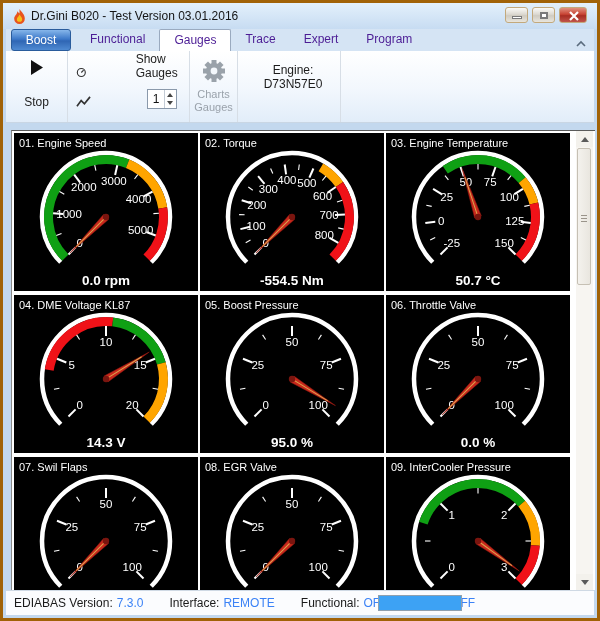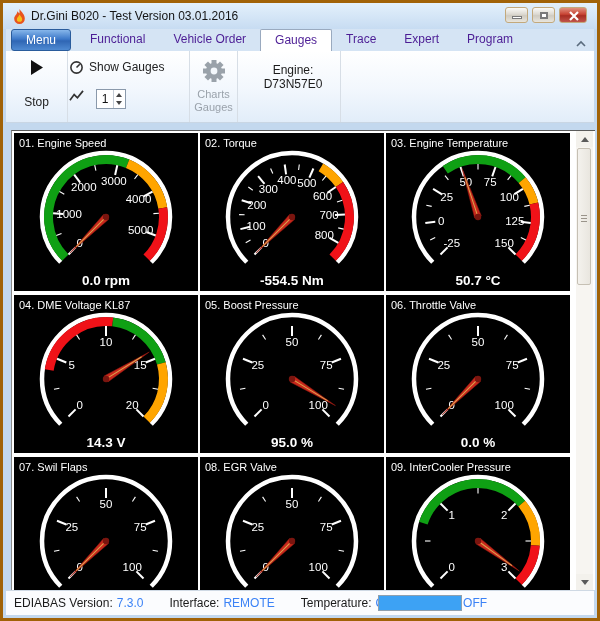--- a/index.html
+++ b/index.html
@@ -32,21 +32,21 @@
   
   .ribbon{position:absolute;left:3px;right:3px;top:48px;height:72px;
           background:linear-gradient(#ffffff,#f2f7fd 55%,#e2edf9);border-bottom:1px solid #c9d6e4;box-sizing:border-box;}
   .rgroup{position:absolute;top:0;height:71px;border-right:1px solid #d7dee6;box-sizing:border-box;}
   .g-stop{left:0;width:62px;}
   .g-show{left:62px;width:122px;}
   .g-config{left:184px;width:48px;}
   .g-engine{left:232px;width:103px;}
   .stop-icon{position:absolute;left:23px;top:8px;}
   .stop-label{position:absolute;left:0;right:0;top:44px;text-align:center;font-size:12px;color:#222;}
-  .show-row{position:absolute;left:1px;height:20px;display:flex;align-items:flex-start;font-size:12px;color:#222;}
+  .show-row{position:absolute;left:8px;height:20px;display:flex;align-items:flex-end;font-size:12px;color:#222;gap:44px;}
   .row1{top:9px;}
   .row2{top:38px;}
   .show-row svg{margin-right:5px;}
   .spinner{width:30px;height:20px;border:1px solid #8a99ab;background:#fff;display:flex;margin-left:7px;box-sizing:border-box;}
   .spin-val{flex:1;text-align:center;font-size:12px;line-height:18px;color:#111;}
   .spin-btns{width:11px;border-left:1px solid #c4ccd6;display:flex;flex-direction:column;}
   .spin-up,.spin-down{flex:1;position:relative;cursor:pointer;}
   .spin-up::after{content:"";position:absolute;left:2px;top:3px;border-left:3px solid transparent;border-right:3px solid transparent;border-bottom:4px solid #444;}
   .spin-down::after{content:"";position:absolute;left:2px;top:2px;border-left:3px solid transparent;border-right:3px solid transparent;border-top:4px solid #444;}
   .config-icon{position:absolute;left:9px;top:5px;}
@@ -97,24 +97,23 @@
         </div>
       <div class="wbtn close">
         <svg class="glyph-x" width="12" height="10" viewBox="0 0 12 10">
           <path d="M2 1 L10 9 M10 1 L2 9" stroke="#fff" stroke-width="2.2" fill="none"></path>
         </svg>
       </div>
     </div>
   </div>
 
   <div class="tabstrip">
-    <div class="menu-btn">Menu</div>
+    <div class="menu-btn">Boost</div>
     <div class="tabs" id="tabs">
         <div class="tab">Functional</div>
-        <div class="tab">Vehicle Order</div>
         <div class="tab active">Gauges</div>
         <div class="tab">Trace</div>
         <div class="tab">Expert</div>
         <div class="tab">Program</div>
       </div>
     <div class="chevron">
       <svg width="10" height="8" viewBox="0 0 10 8">
         <path d="M1 6 L5 2 L9 6" stroke="#5a6b7d" stroke-width="1.6" fill="none"></path>
       </svg>
     </div>
@@ -451,19 +450,19 @@
             <polygon points="92,80.5 143,84 92,87.5" fill="#C8281C" stroke="#8f1810" stroke-width="0.5"></polygon>
             <line x1="95" y1="84" x2="134" y2="84" stroke="#DCA54E" stroke-width="1"></line>
           </g>
           <circle cx="92" cy="84" r="3.2" fill="#7a150f"></circle>
           <text x="5" y="14" fill="#fff" font-size="11" font-family="Liberation Sans, sans-serif">09. InterCooler Pressure</text>
         </svg>
       </div>
     </div>
 
   <div class="statusbar">
-    <div class="sb-items" id="status-items"><span class="sb-label">EDIABAS Version:</span><span class="sb-value">7.3.0</span><span class="sb-label">Interface:</span><span class="sb-value">REMOTE</span><span class="sb-label">Temperature:</span><span class="sb-value">OFF</span><span class="sb-label">Trace:</span><span class="sb-value">OFF</span></div>
+    <div class="sb-items" id="status-items"><span class="sb-label">EDIABAS Version:</span><span class="sb-value">7.3.0</span><span class="sb-label">Interface:</span><span class="sb-value">REMOTE</span><span class="sb-label">Functional:</span><span class="sb-value">OFF</span><span class="sb-label">Trace:</span><span class="sb-value">OFF</span></div>
     <div class="progress">
       <div class="progress-fill" id="progress-fill" style="width: 100%;"></div>
     </div>
   </div>
 
 </div>
 
 </body></html>

